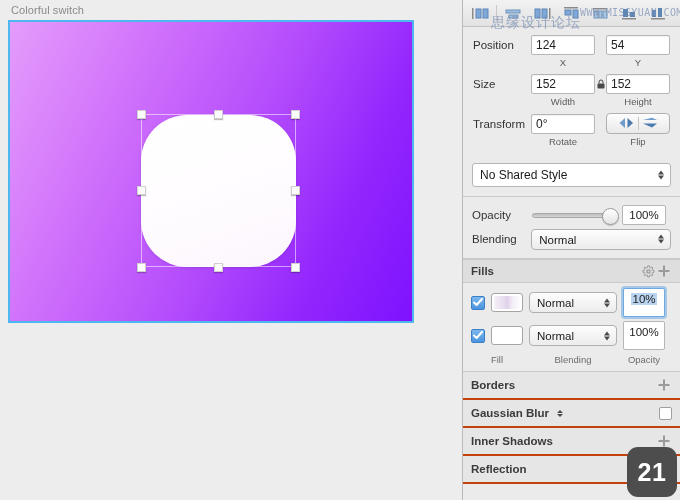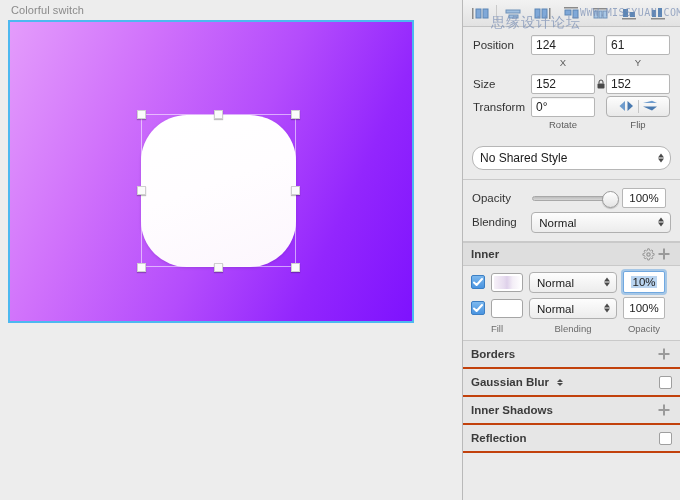--- a/index.html
+++ b/index.html
@@ -101,21 +101,21 @@
     background:linear-gradient(#fdfdfd,#e9e9e9);border:1px solid #b0b0b0;
     border-radius:4px;box-sizing:border-box;gap:3px;
   }
   .flip-sep{width:1px;height:13px;background:#c6c6c6;}
 
   .shared-style-wrap{
     padding:8px 9px 9px 9px;background:#ebebeb;border-bottom:1px solid #c9c9c9;
   }
   .select{
     position:relative;height:24px;background:#fff;border:1px solid #b6b6b6;
-    border-radius:11px;box-sizing:border-box;font-size:12px;color:#1a1a1a;
+    border-radius:3px;box-sizing:border-box;font-size:12px;color:#1a1a1a;
     padding:0 22px 0 7px;line-height:23px;
   }
   .stepper{
     position:absolute;right:6px;top:50%;transform:translateY(-50%);
     display:flex;flex-direction:column;gap:1px;
   }
   .stepper i{display:block;width:0;height:0;border-left:3.5px solid transparent;
     border-right:3.5px solid transparent;}
   .stepper i.up{border-bottom:4px solid #4a4a4a;}
   .stepper i.dn{border-top:4px solid #4a4a4a;}
@@ -163,21 +163,21 @@
   }
   .swatch i{display:block;width:100%;height:100%;border-radius:1px;}
   .sw-grad{background:linear-gradient(90deg,#f6f1f8 0%,#e7dcef 38%,#ded0ea 50%,#f4eff7 72%,#fdfcfe 100%);}
   .sw-white{background:#ffffff;}
   .blend-sm{
     width:88px;height:21px;background:linear-gradient(#fdfdfd,#ececec);
     border:1px solid #b0b0b0;border-radius:4px;box-sizing:border-box;
     font-size:11.5px;color:#1a1a1a;padding:0 18px 0 7px;line-height:20px;position:relative;flex:none;
   }
   .opa-sm{
-    width:42px;height:22px;background:#fff;border:1px solid #b6b6b6;border-radius:2px;
+    width:42px;height:29px;background:#fff;border:1px solid #b6b6b6;border-radius:2px;
     box-sizing:border-box;font-size:11.5px;color:#222;text-align:center;line-height:20px;flex:none;
   }
   .opa-sm.focused{
     border:1px solid #70a8e0;box-shadow:0 0 0 2px rgba(110,170,225,.55);
   }
   .opa-sm.focused span{background:#b9d4f0;padding:0 1px;}
   .fill-foot{display:flex;gap:6px;padding:0 0 4px 0;}
   .ff{font-size:9.5px;color:#6b6b6b;text-align:center;}
   .ff1{width:52px;margin-left:0;}
   .ff2{width:88px;}
@@ -289,39 +289,44 @@
         <div class="wm-cn">思缘设计论坛</div>
         <div class="wm-en">WWW.MISSYUAN.COM</div>
       </div>
     </div>
 
     <div class="sect">
       <div class="row">
         <div class="row-label">Position</div>
         <div class="field">124</div>
         <div class="gap"></div>
-        <div class="field">61</div>
+        <div class="field">54</div>
       </div>
       <div class="sub-row">
         <div class="sub">X</div>
         <div class="gap"></div>
         <div class="sub">Y</div>
       </div>
 
       <div class="row">
         <div class="row-label">Size</div>
         <div class="field">152</div>
         <div class="lock">
           <svg width="8" height="10">
               <path d="M2 4.5V3a2 2 0 0 1 4 0v1.5" fill="none" stroke="#4a4a4a" stroke-width="1"></path>
               <rect x="0.5" y="4.5" width="7" height="5" rx="1" fill="#4a4a4a"></rect>
             </svg>
         </div>
         <div class="field">152</div>
       </div>
+      <div class="sub-row">
+        <div class="sub">Width</div>
+        <div class="gap"></div>
+        <div class="sub">Height</div>
+      </div>
 
       <div class="row">
         <div class="row-label">Transform</div>
         <div class="field">0°</div>
         <div class="gap"></div>
         <div class="flipbox">
           <span>
             <svg width="17" height="12">
                 <path d="M7 1v10L1.5 6z" fill="#6f9ccd"></path>
                 <path d="M9.5 1v10L15 6z" fill="#4a7ab0"></path>
@@ -367,21 +372,21 @@
           <span>Normal</span>
           <span class="stepper">
               <i class="up"></i>
               <i class="dn"></i>
             </span>
         </div>
       </div>
     </div>
 
     <div class="sect-head">
-      <span class="sect-title">Inner</span>
+      <span class="sect-title">Fills</span>
       <span class="ico-btn">
         <svg width="13" height="13" viewBox="0 0 13 13">
             <path d="M6.5 4.2a2.3 2.3 0 1 0 0 4.6 2.3 2.3 0 0 0 0-4.6zm0 1.3a1 1 0 1 1 0 2 1 1 0 0 1 0-2z" fill="#9a9a9a"></path>
             <path d="M5.7.8h1.6l.2 1.5 1.2.5 1.2-.9 1.1 1.1-.9 1.2.5 1.2 1.5.2v1.6l-1.5.2-.5 1.2.9 1.2-1.1 1.1-1.2-.9-1.2.5-.2 1.5H5.7l-.2-1.5-1.2-.5-1.2.9-1.1-1.1.9-1.2-.5-1.2L.9 7.3V5.7l1.5-.2.5-1.2-.9-1.2 1.1-1.1 1.2.9 1.2-.5z" fill="none" stroke="#9a9a9a" stroke-width="1"></path>
           </svg>
       </span>
       <span class="ico-btn">
         <svg width="12" height="12">
             <rect x="5" y="0.5" width="2" height="11" fill="#9a9a9a"></rect>
             <rect x="0.5" y="5" width="11" height="2" fill="#9a9a9a"></rect>
@@ -467,13 +472,14 @@
           </svg>
       </span>
     </div>
     <div class="acc-row">
       <span class="acc-title">Reflection</span>
       <span class="acc-cb"></span>
     </div>
     <div class="acc-blank"></div>
   </div>
 
+  <div class="badge">21</div>
 </div>
 
 </body></html>

